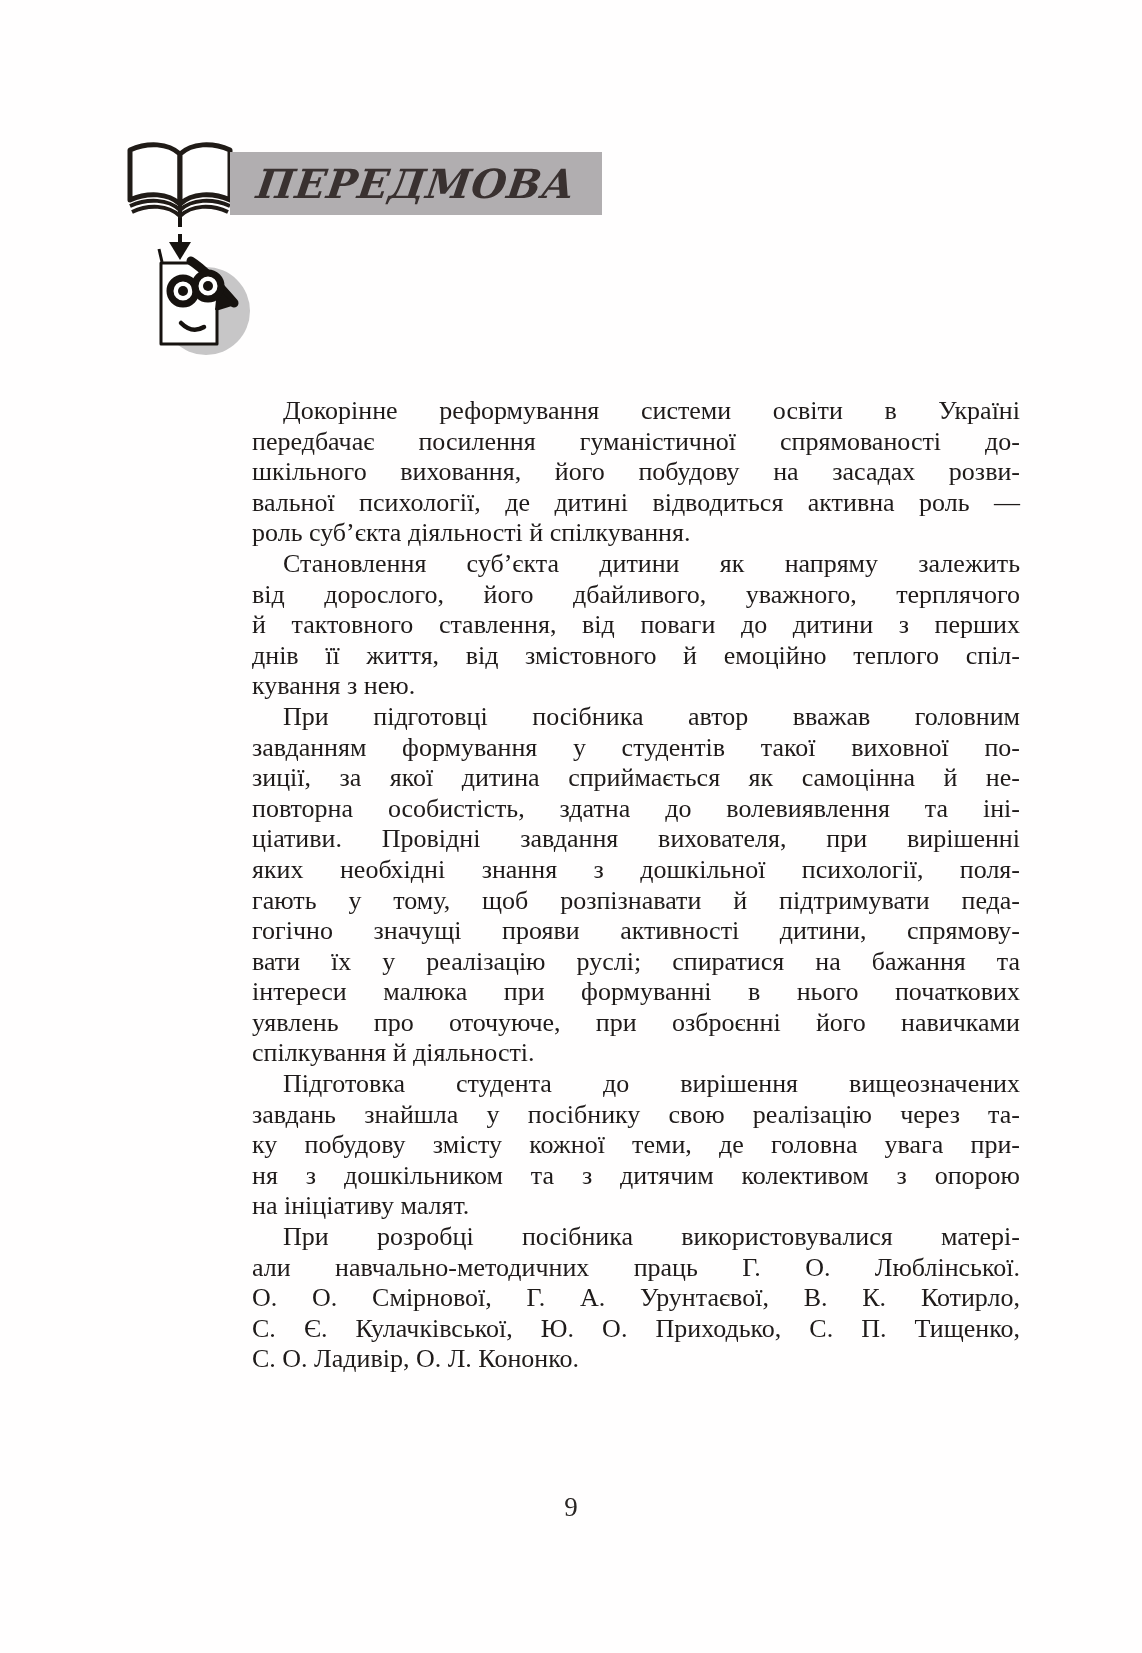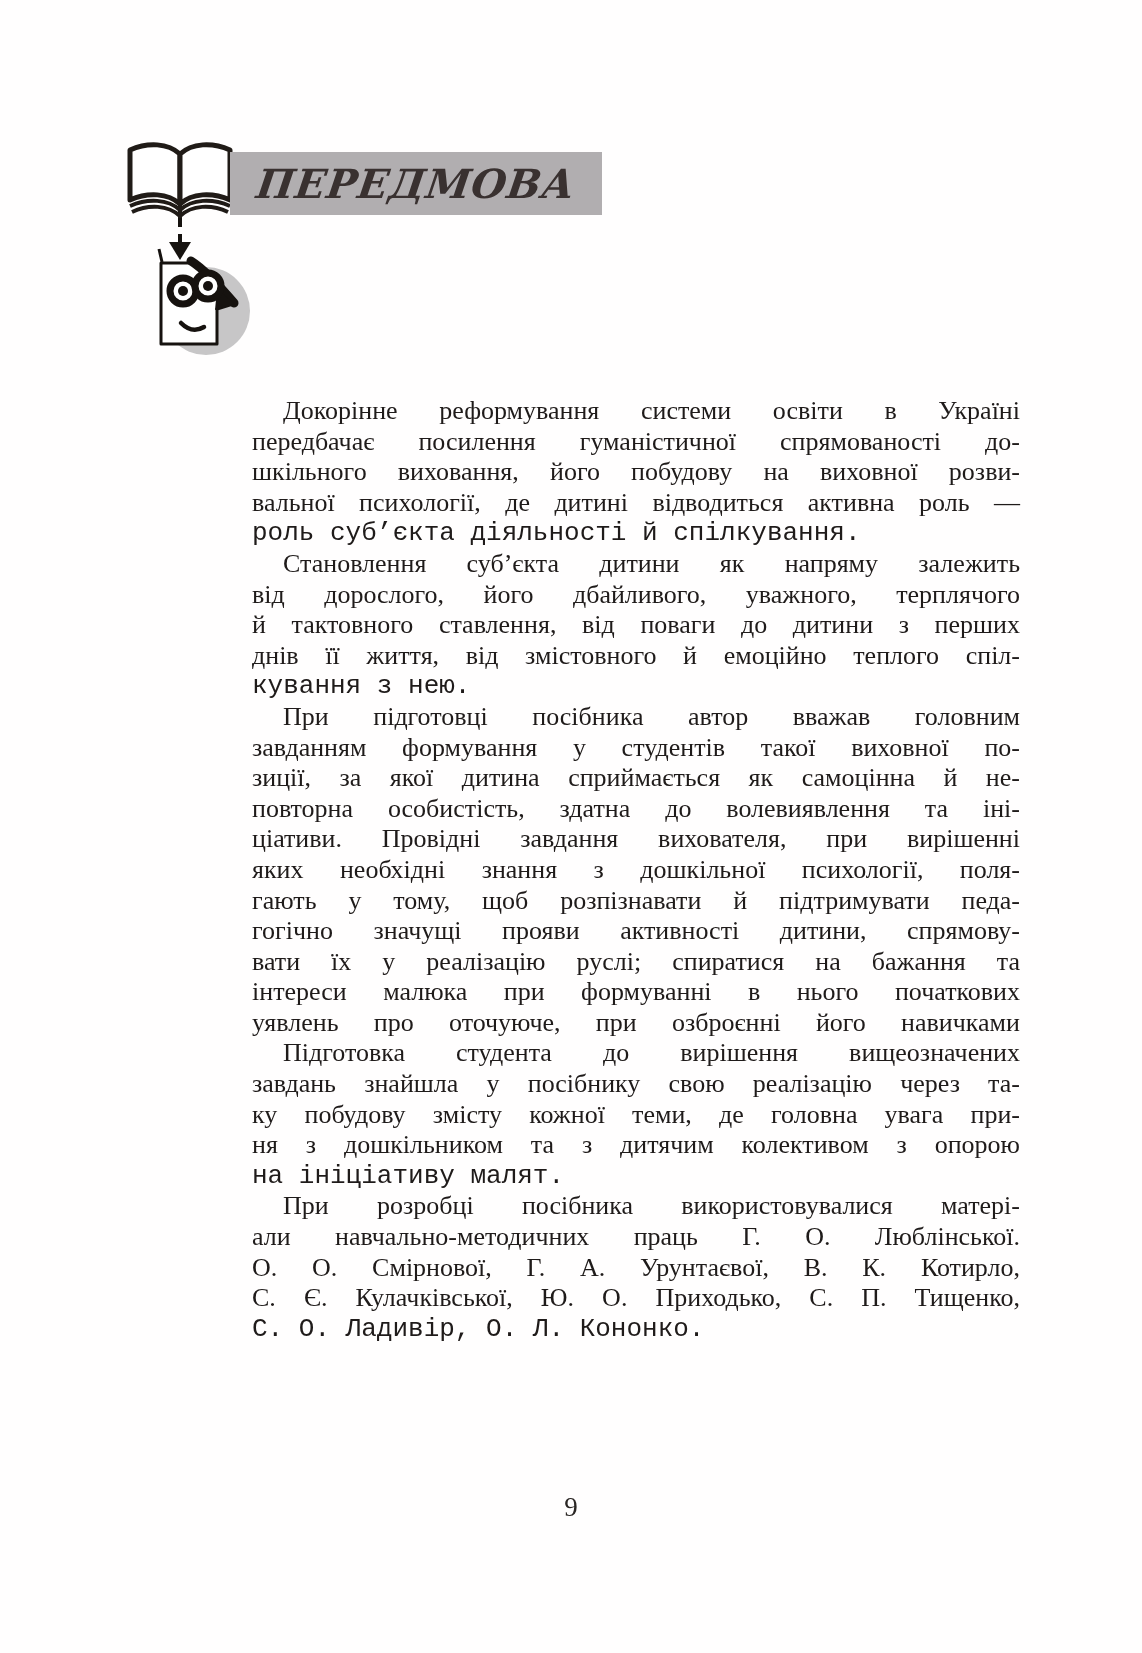--- a/index.html
+++ b/index.html
@@ -21,21 +21,21 @@
   .book-svg{position:absolute;left:122px;top:138px;width:116px;height:88px;}
   .arrow-svg{position:absolute;left:166px;top:218px;width:28px;height:44px;}
   .face-svg{position:absolute;left:145px;top:243px;width:115px;height:112px;}
   
   .body-text{
     position:absolute;left:252px;top:396px;width:768px;
     font-size:26px;line-height:30.6px;
   }
   .line{text-align:justify;text-align-last:justify;}
   .line.first{text-indent:31px;}
-  .line.last{text-align-last:left;font-family:Liberation Mono, monospace;}
+  .line.last{text-align-last:left;}
   .page-number{
     position:absolute;left:0;top:1492px;width:1142px;text-align:center;
     font-size:27px;color:#2a2624;
   }
 </style>
 </head>
 <body>
 
 <div class="page">
 
@@ -73,21 +73,21 @@
     <circle cx="63" cy="43" r="13" fill="#ffffff" stroke="#16120f" stroke-width="7"></circle>
     <circle cx="38" cy="48" r="5" fill="#16120f"></circle>
     <circle cx="63" cy="43" r="5" fill="#16120f"></circle>
     <path d="M36,80 Q47,91 59,84" fill="none" stroke="#16120f" stroke-width="4.5" stroke-linecap="round"></path>
   </svg>
 
   <div class="body-text">
       <div class="para">
         <div class="line first">Докорінне реформування системи освіти в Україні</div>
         <div class="line">передбачає посилення гуманістичної спрямованості до-</div>
-        <div class="line">шкільного виховання, його побудову на виховної розви-</div>
+        <div class="line">шкільного виховання, його побудову на засадах розви-</div>
         <div class="line">вальної психології, де дитині відводиться активна роль —</div>
         <div class="line last">роль суб’єкта діяльності й спілкування.</div>
       </div>
       <div class="para">
         <div class="line first">Становлення суб’єкта дитини як напряму залежить</div>
         <div class="line">від дорослого, його дбайливого, уважного, терплячого</div>
         <div class="line">й тактовного ставлення, від поваги до дитини з перших</div>
         <div class="line">днів її життя, від змістовного й емоційно теплого спіл-</div>
         <div class="line last">кування з нею.</div>
       </div>
@@ -96,20 +96,21 @@
         <div class="line">завданням формування у студентів такої виховної по-</div>
         <div class="line">зиції, за якої дитина сприймається як самоцінна й не-</div>
         <div class="line">повторна особистість, здатна до волевиявлення та іні-</div>
         <div class="line">ціативи. Провідні завдання вихователя, при вирішенні</div>
         <div class="line">яких необхідні знання з дошкільної психології, поля-</div>
         <div class="line">гають у тому, щоб розпізнавати й підтримувати педа-</div>
         <div class="line">гогічно значущі прояви активності дитини, спрямову-</div>
         <div class="line">вати їх у реалізацію руслі; спиратися на бажання та</div>
         <div class="line">інтереси малюка при формуванні в нього початкових</div>
         <div class="line">уявлень про оточуюче, при озброєнні його навичками</div>
+        <div class="line last">спілкування й діяльності.</div>
       </div>
       <div class="para">
         <div class="line first">Підготовка студента до вирішення вищеозначених</div>
         <div class="line">завдань знайшла у посібнику свою реалізацію через та-</div>
         <div class="line">ку побудову змісту кожної теми, де головна увага при-</div>
         <div class="line">ня з дошкільником та з дитячим колективом з опорою</div>
         <div class="line last">на ініціативу малят.</div>
       </div>
       <div class="para">
         <div class="line first">При розробці посібника використовувалися матері-</div>

